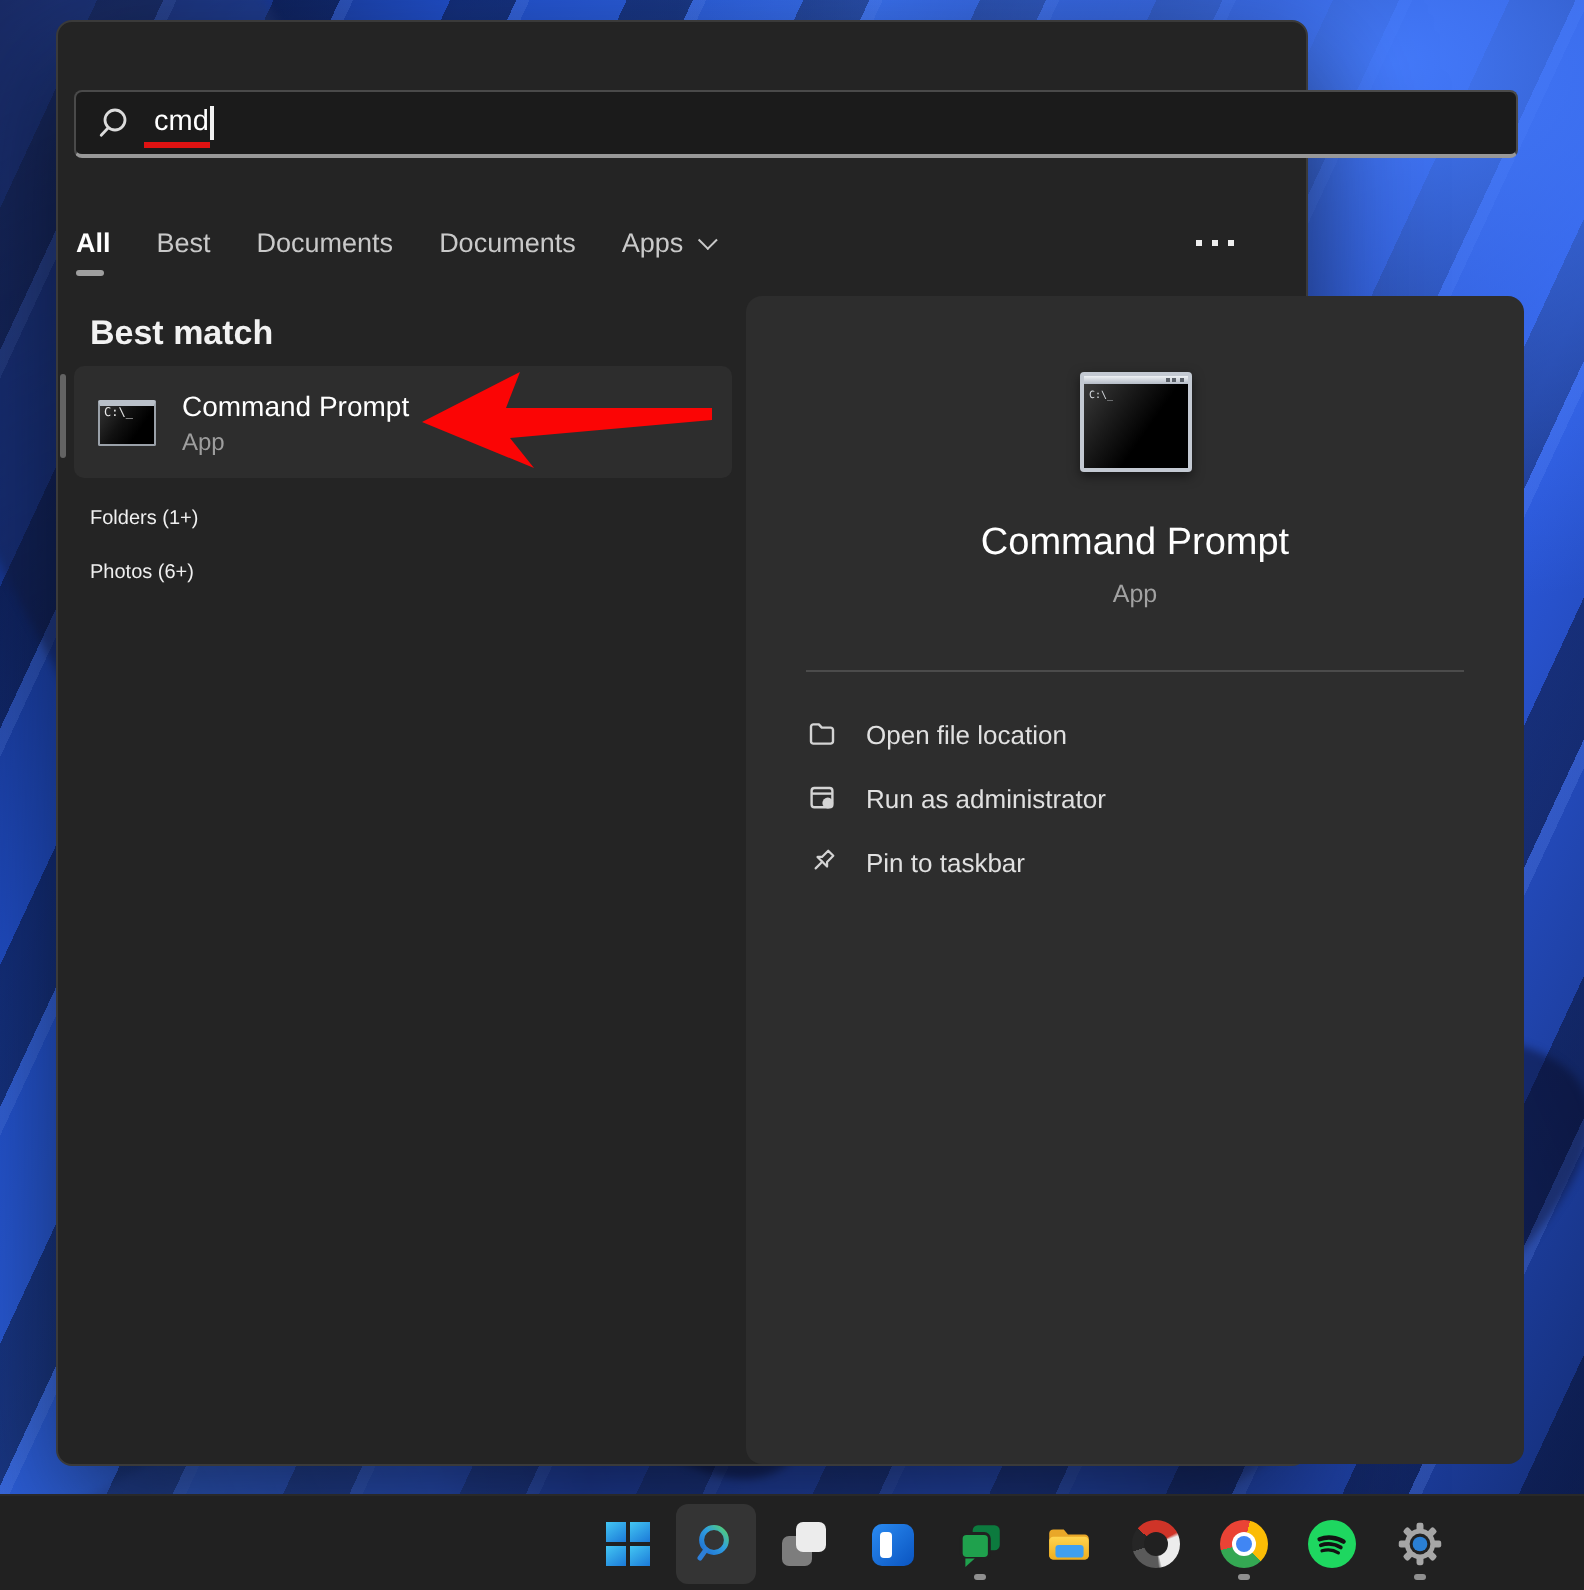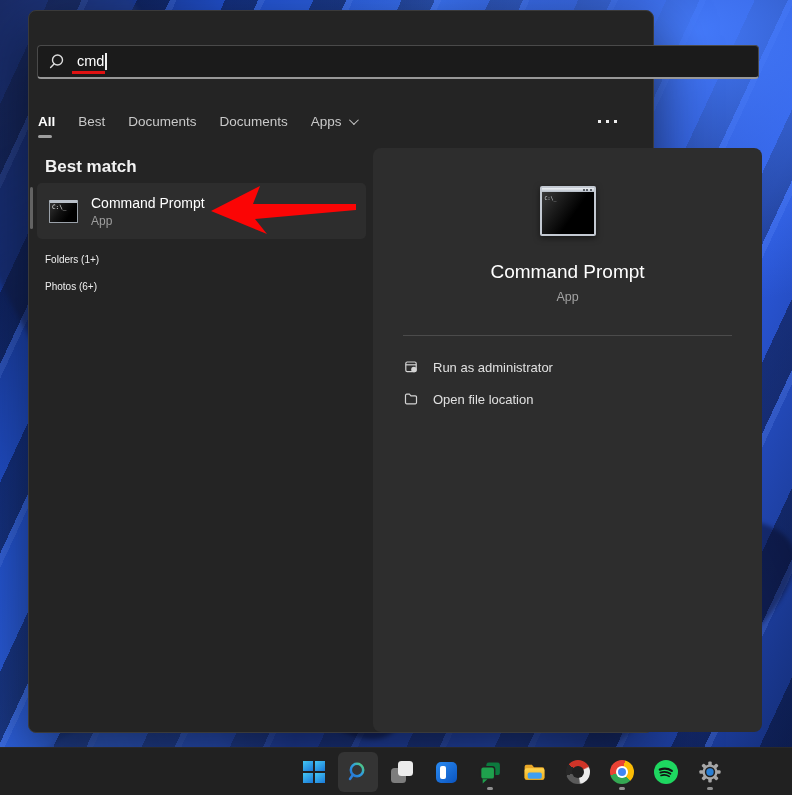--- a/index.html
+++ b/index.html
@@ -200,32 +200,41 @@
           <i></i>
         </div>
       <span class="txt">C:\_</span>
     </div>
     <div class="pv-title">Command Prompt</div>
     <div class="pv-sub">App</div>
     <div class="pv-divider"></div>
 
     <div class="actions">
       <div class="action">
+        <svg width="16" height="16" viewBox="0 0 16 16" fill="none" stroke="#d4d4d4" stroke-width="1.2" stroke-linejoin="round">
+          <path d="M2.5 4.4a1.2 1.2 0 0 1 1.2-1.2h2.7l1.5 1.6h4.4a1.2 1.2 0 0 1 1.2 1.2v5.6a1.2 1.2 0 0 1-1.2 1.2H3.7a1.2 1.2 0 0 1-1.2-1.2z"></path>
+        </svg>
+        <span>Open file location</span>
+      </div>
+      <div class="action">
         <svg width="16" height="16" viewBox="0 0 16 16" fill="none">
           <rect x="2.8" y="3" width="10.4" height="9.6" rx="1.4" stroke="#d4d4d4" stroke-width="1.2"></rect>
           <line x1="2.8" y1="5.8" x2="13.2" y2="5.8" stroke="#d4d4d4" stroke-width="1.2"></line>
           <circle cx="10.9" cy="10.5" r="2.7" fill="#d4d4d4"></circle>
         </svg>
         <span>Run as administrator</span>
       </div>
       <div class="action">
-        <svg width="16" height="16" viewBox="0 0 16 16" fill="none" stroke="#d4d4d4" stroke-width="1.2" stroke-linejoin="round">
-          <path d="M2.5 4.4a1.2 1.2 0 0 1 1.2-1.2h2.7l1.5 1.6h4.4a1.2 1.2 0 0 1 1.2 1.2v5.6a1.2 1.2 0 0 1-1.2 1.2H3.7a1.2 1.2 0 0 1-1.2-1.2z"></path>
+        <svg width="16" height="16" viewBox="0 0 16 16">
+          <g transform="rotate(45 8 8)" fill="none" stroke="#d4d4d4" stroke-width="1.1" stroke-linejoin="round">
+            <path d="M6.2 1.8h3.6v4.4l1.6 1.6H4.6l1.6-1.6z"></path>
+            <line x1="8" y1="7.8" x2="8" y2="12.5" stroke-linecap="round"></line>
+          </g>
         </svg>
-        <span>Open file location</span>
+        <span>Pin to taskbar</span>
       </div>
     </div>
   </div>
 </div>
 
 <svg class="arrow-svg" viewBox="0 0 792 795">
   <polygon points="211,211 260,186 253,204 356,204 356,210 255,219 267,234" fill="#fb0505"></polygon>
 </svg>
 
 <div class="taskbar">

